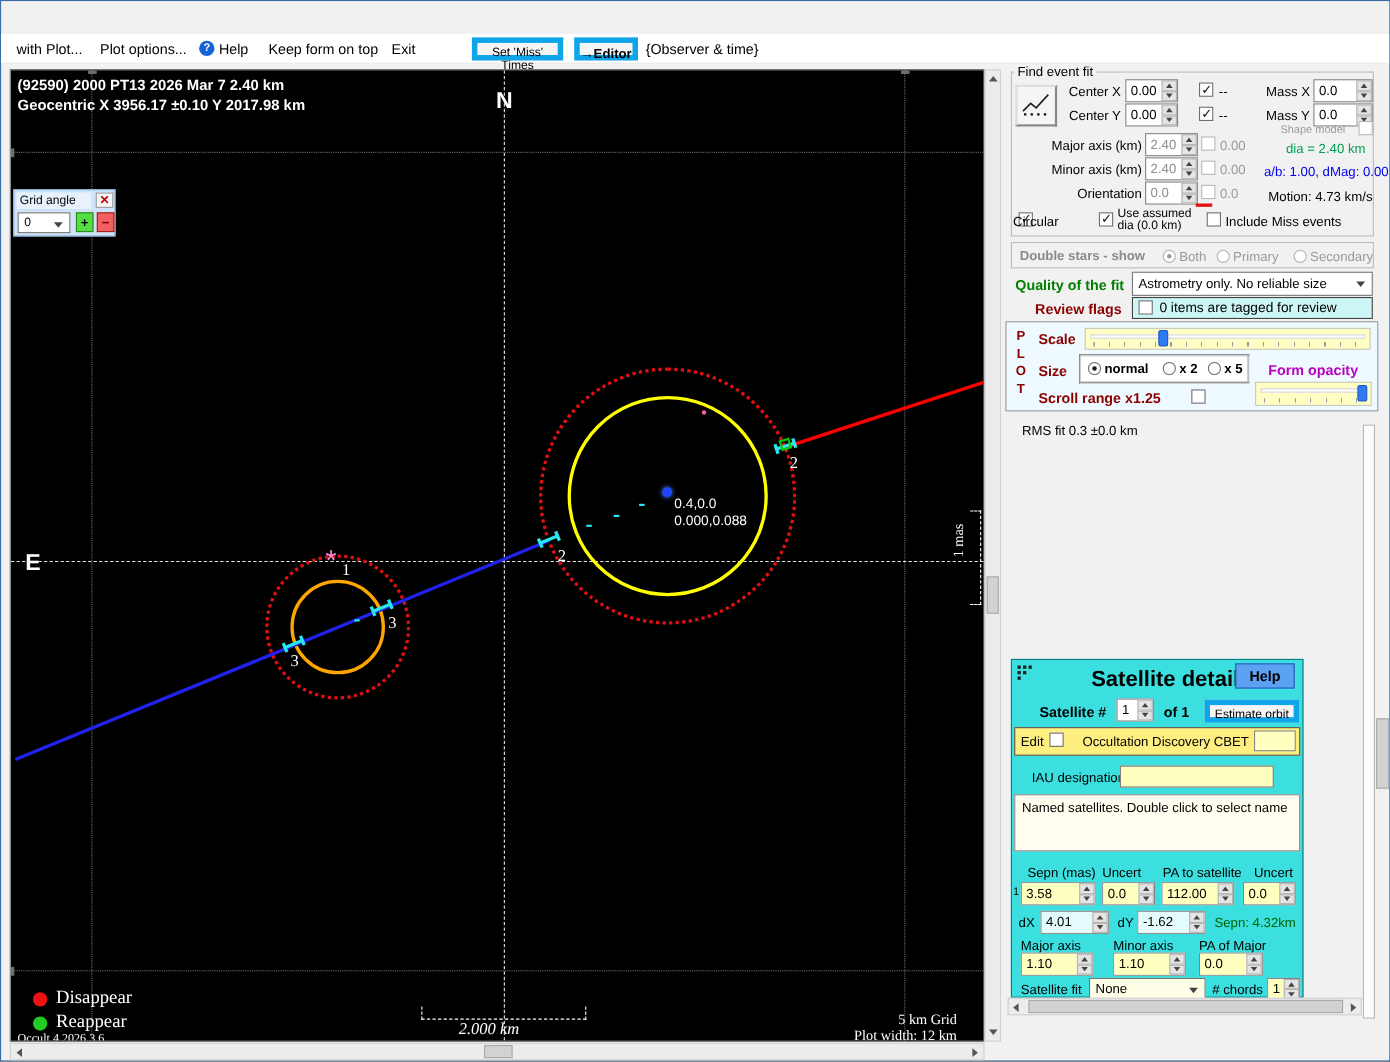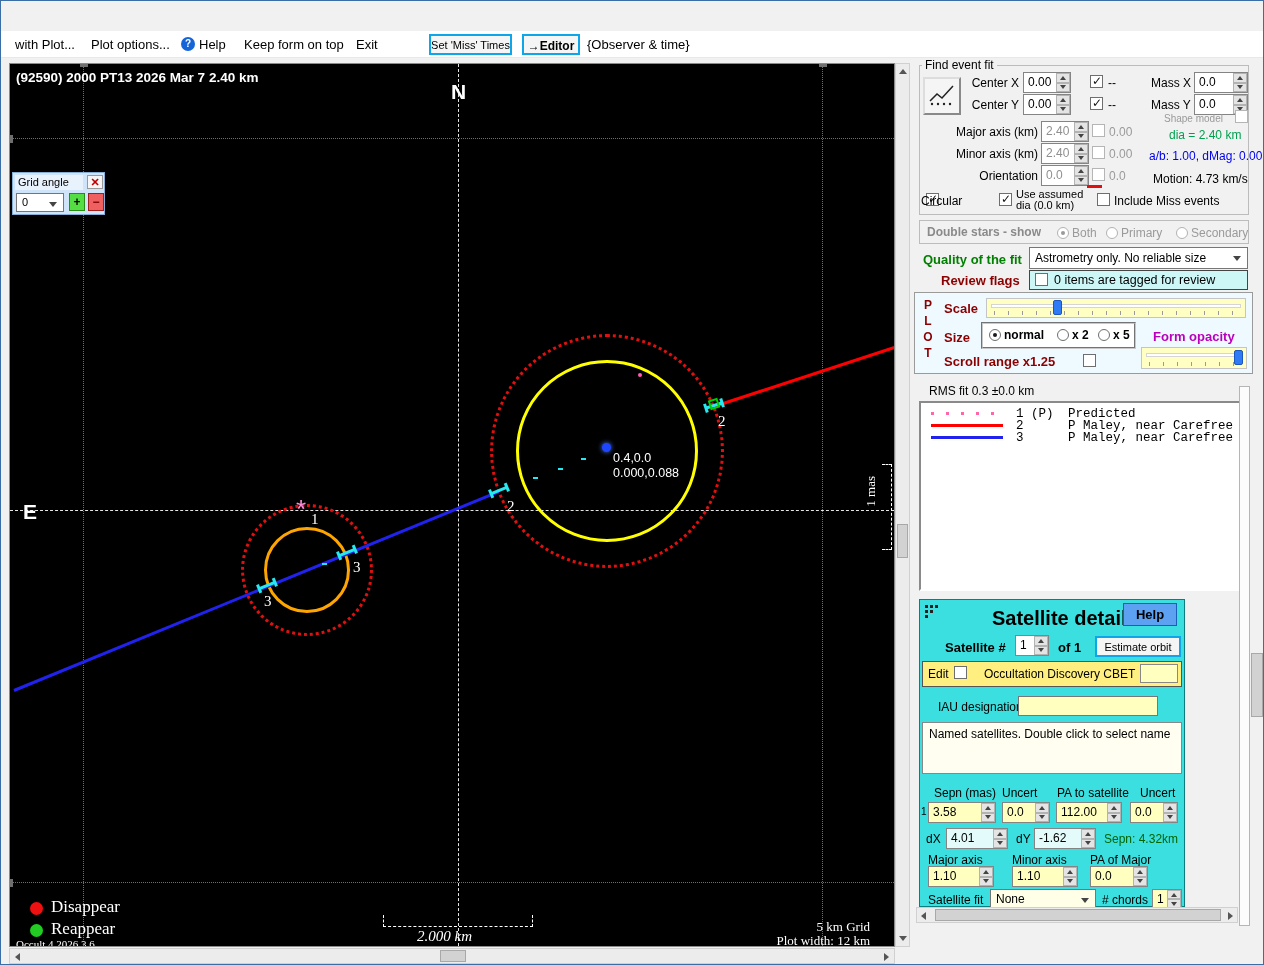--- a/index.html
+++ b/index.html
@@ -3,21 +3,21 @@
 <meta charset="utf-8">
 <style>
   *{box-sizing:border-box;margin:0;padding:0}
   html,body{background:#888}
   .win{position:relative;width:1264px;height:965px;background:#f1f1f1;font-family:"Liberation Sans",sans-serif;font-size:12px;color:#000;border:1px solid #3a6ea5;overflow:hidden}
   .a{position:absolute}
   
   .tbar{left:0;top:0;width:100%;height:30px;background:#fff}
   .mbar{left:0;top:30px;width:100%;height:27px;background:#fff;border-bottom:1px solid #e8e8e8}
   .mitem{top:6px;font-size:13px;cursor:default}
-  .btn{background:#f5f5f5;border:2px solid #0ea5e9;text-align:center;font-size:12px}
+  .btn{background:#f5f5f5;border:5px solid #0ea5e9;text-align:center;font-size:12px}
   
   .plot{left:8px;top:62px;width:886px;height:884px;background:#000;border:1px solid #8a8a8a;overflow:hidden}
   .gv{top:0;bottom:0;width:0;border-left:1px dashed #e6e6e6}
   .gh{left:0;right:0;height:0;border-top:1px dashed #e6e6e6}
   .gsec{border-color:#6e6e6e;border-left-style:dotted;border-top-style:dotted}
   .circ{border-radius:50%}
   .wtxt{color:#fff}
   .serif{font-family:"Liberation Serif",serif}
   .clab{color:#fff;font:15px "Liberation Serif",serif}
   .ebar{width:18px;height:3px;background:#27e8f0}
@@ -84,20 +84,21 @@
 
     <div class="a gv gsec" style="left:73px"></div>
     <div class="a gv" style="left:448px"></div>
     <div class="a gv gsec" style="left:812px"></div>
     <div class="a gh gsec" style="top:74px"></div>
     <div class="a gh" style="top:446px"></div>
     <div class="a gh gsec" style="top:818px"></div>
 
     <div class="a wtxt" style="left:6px;top:5px;font-weight:bold;font-size:13.5px;line-height:17.5px">
       <div>(92590) 2000 PT13  2026 Mar 7   2.40 km</div>
+      <div>Geocentric  X  3956.17 ±0.10  Y 2017.98 km</div>
     </div>
     <div class="a wtxt" style="left:441px;top:16px;font-size:21px;font-weight:bold">N</div>
     <div class="a wtxt" style="left:13px;top:436px;font-size:21px;font-weight:bold">E</div>
 
     <div class="a circ" style="left:480px;top:270px;width:234px;height:234px;border:3px dotted #e01010"></div>
     <div class="a circ" style="left:506px;top:296px;width:182px;height:182px;border:3px solid #ffff00"></div>
     <div class="a circ" style="left:231px;top:440px;width:132px;height:132px;border:3px dotted #e01010"></div>
     <div class="a circ" style="left:254px;top:463px;width:86px;height:86px;border:3px solid #ffa500"></div>
 
     <div class="a" style="left:4px;top:625px;width:524px;height:3px;background:#2222ee;transform:rotate(-22.3deg);transform-origin:0 50%"></div>
@@ -301,28 +302,20 @@
   <div class="a" style="left:1152px;top:328px;font-weight:bold;color:#bb00bb;font-size:13px">Form opacity</div>
   <div class="a lab-red" style="left:943px;top:353px;font-size:13px">Scroll range x1.25</div>
   <div class="a cb" style="left:1082px;top:353px"></div>
   <div class="a sld" style="left:1140px;top:346px;width:106px;height:22px">
     <span class="trk"></span>
     <span class="tks"></span>
     <span class="th" style="left:92px;top:2px"></span>
   </div>
 
   <div class="a" style="left:928px;top:383px">RMS fit 0.3 ±0.0 km</div>
-  <div class="a" style="left:918px;top:400px;width:326px;height:190px;background:#fff;border:2px solid;border-color:#8a8a8a #fff #fff #8a8a8a">
-    <div class="a" style="left:10px;top:9px;width:72px;height:3px;background:repeating-linear-gradient(90deg,#ff66aa 0 3px,transparent 3px 15px)"></div>
-    <div class="a mono" style="left:95px;top:4px;font-size:12.5px"><span style="display:inline-block;width:52px">1 (P)</span><span>Predicted</span></div>
-    <div class="a" style="left:10px;top:21px;width:72px;height:3px;background:#ff0000"></div>
-    <div class="a mono" style="left:95px;top:16px;font-size:12.5px"><span style="display:inline-block;width:52px">2</span><span>P Maley, near Carefree</span></div>
-    <div class="a" style="left:10px;top:33px;width:72px;height:3px;background:#2222ee"></div>
-    <div class="a mono" style="left:95px;top:28px;font-size:12.5px"><span style="display:inline-block;width:52px">3</span><span>P Maley, near Carefree</span></div>
-  </div>
 
   <div class="a cyan-panel" style="left:918px;top:598px;width:266px;height:308px">
     <div class="a" style="left:5px;top:5px;width:3px;height:3px;background:#222;box-shadow:5px 0 #222,10px 0 #222,0 5px #222,5px 5px #222,0 10px #222"></div>
     <div class="a" style="left:72px;top:7px;font-size:20px;font-weight:bold">Satellite details</div>
     <div class="a" style="left:203px;top:3px;width:54px;height:23px;background:#5da2f2;border:1px solid #1b5eb8;font-weight:bold;font-size:13px;text-align:center;padding-top:3px">Help</div>
 
     <div class="a" style="left:25px;top:40px;font-weight:bold;font-size:13px">Satellite #</div>
     <div class="a sp" style="left:95px;top:35px;width:34px">
         <span class="v">1</span>
         <span class="b">

